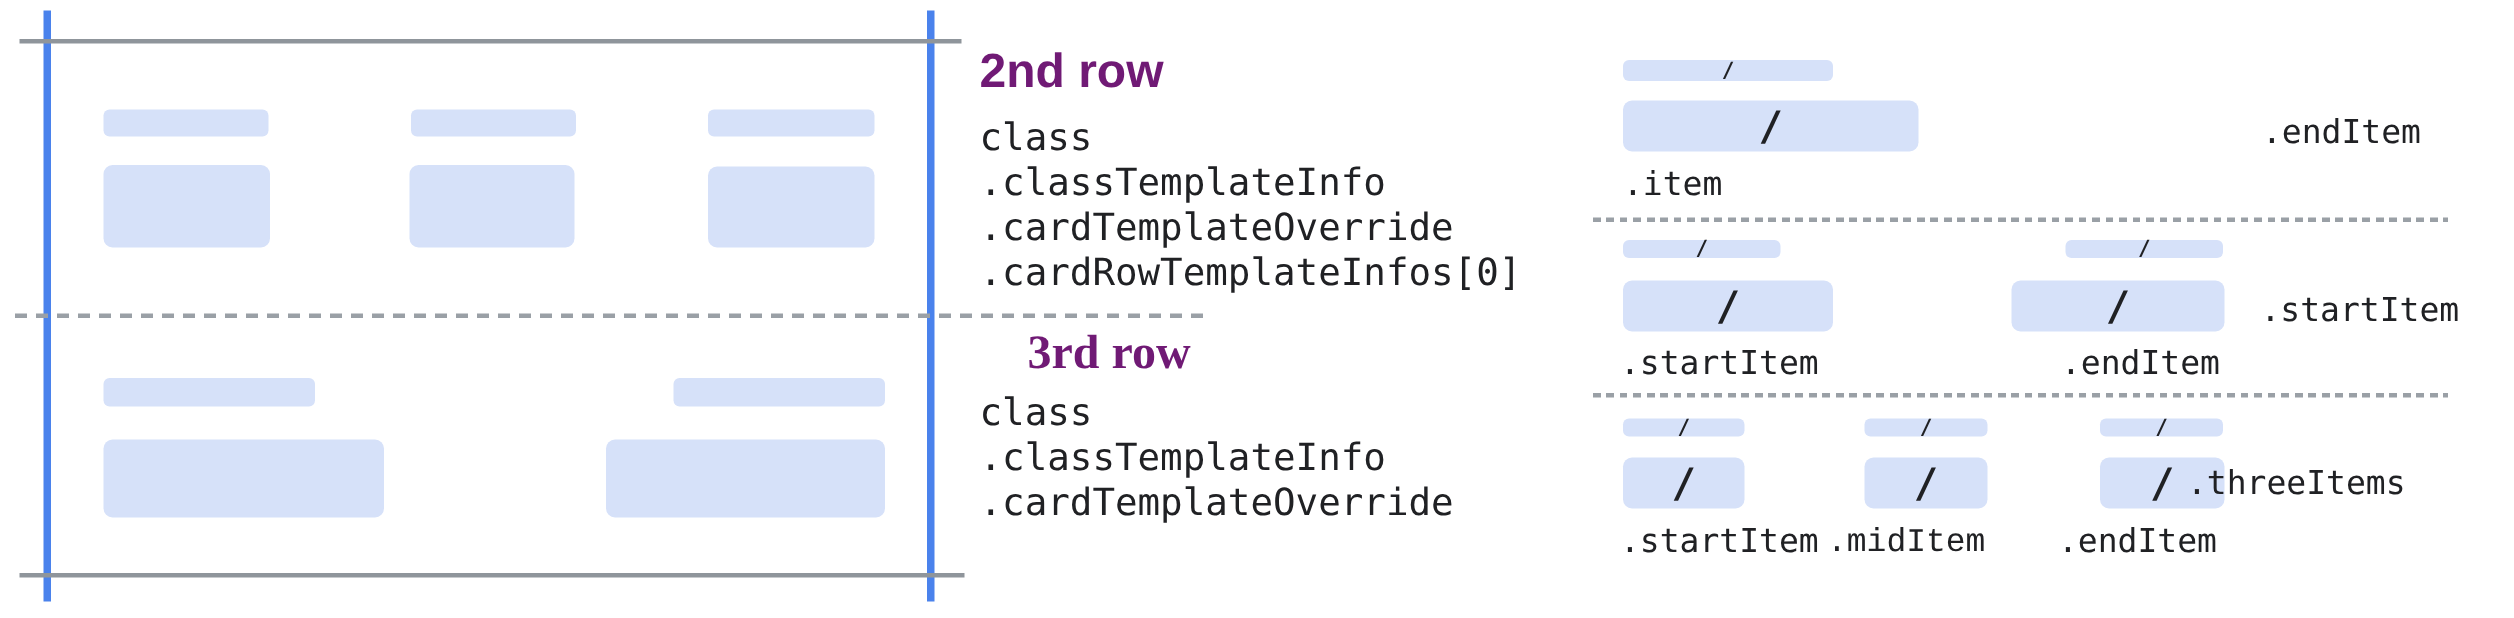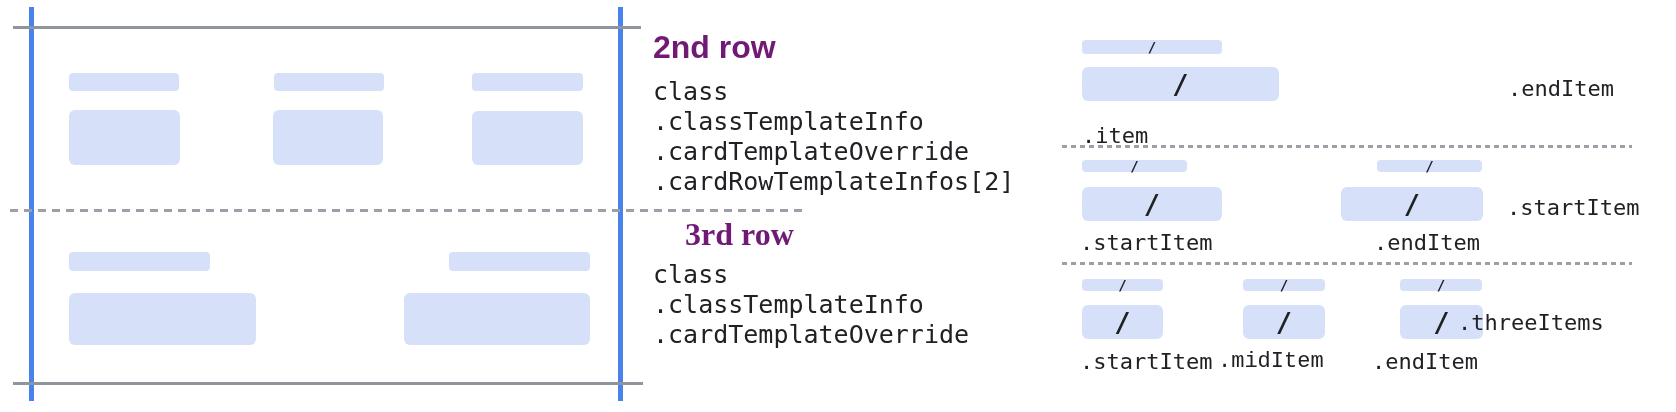--- a/index.html
+++ b/index.html
@@ -97,21 +97,21 @@
     </div>
   </div>
 
   <div>
     <div>
       <div class="row-heading" style="left:653px; top:29px;">2nd row</div>
       <div class="code-block" style="left:653px; top:77px;">
         <div>class</div>
         <div>.classTemplateInfo</div>
         <div>.cardTemplateOverride</div>
-        <div>.cardRowTemplateInfos[2]</div>
+        <div>.cardRowTemplateInfos[0]</div>
       </div>
     </div>
     <div>
       <div class="row-heading" style="left:685px; top:216px;font-family:Liberation Serif, serif;">3rd row</div>
       <div class="code-block" style="left:653px; top:260px;">
         <div>class</div>
         <div>.classTemplateInfo</div>
         <div>.cardTemplateOverride</div>
       </div>
     </div>
@@ -119,21 +119,21 @@
 
   <div>
 
     <div>
       <div class="ph small" style="left:1082px; top:40px; width:140px; height:14px;">
         <span class="slash sm">/</span>
       </div>
       <div class="ph big" style="left:1082px; top:67px; width:197px; height:34px;">
         <span class="slash lg">/</span>
       </div>
-      <div class="mono-label" style="left:1082px; top:124px;">.item</div>
+      <div class="mono-label" style="left:1082px; top:112px;">.item</div>
       <div class="mono-label" style="left:1508px; top:77px;">.endItem</div>
     </div>
 
     <div class="dotline" style="left:1062px; top:145px; width:570px;"></div>
 
     <div>
       <div class="ph small" style="left:1082px; top:160px; width:105px; height:12px;">
         <span class="slash sm">/</span>
       </div>
       <div class="ph big" style="left:1082px; top:187px; width:140px; height:34px;">

